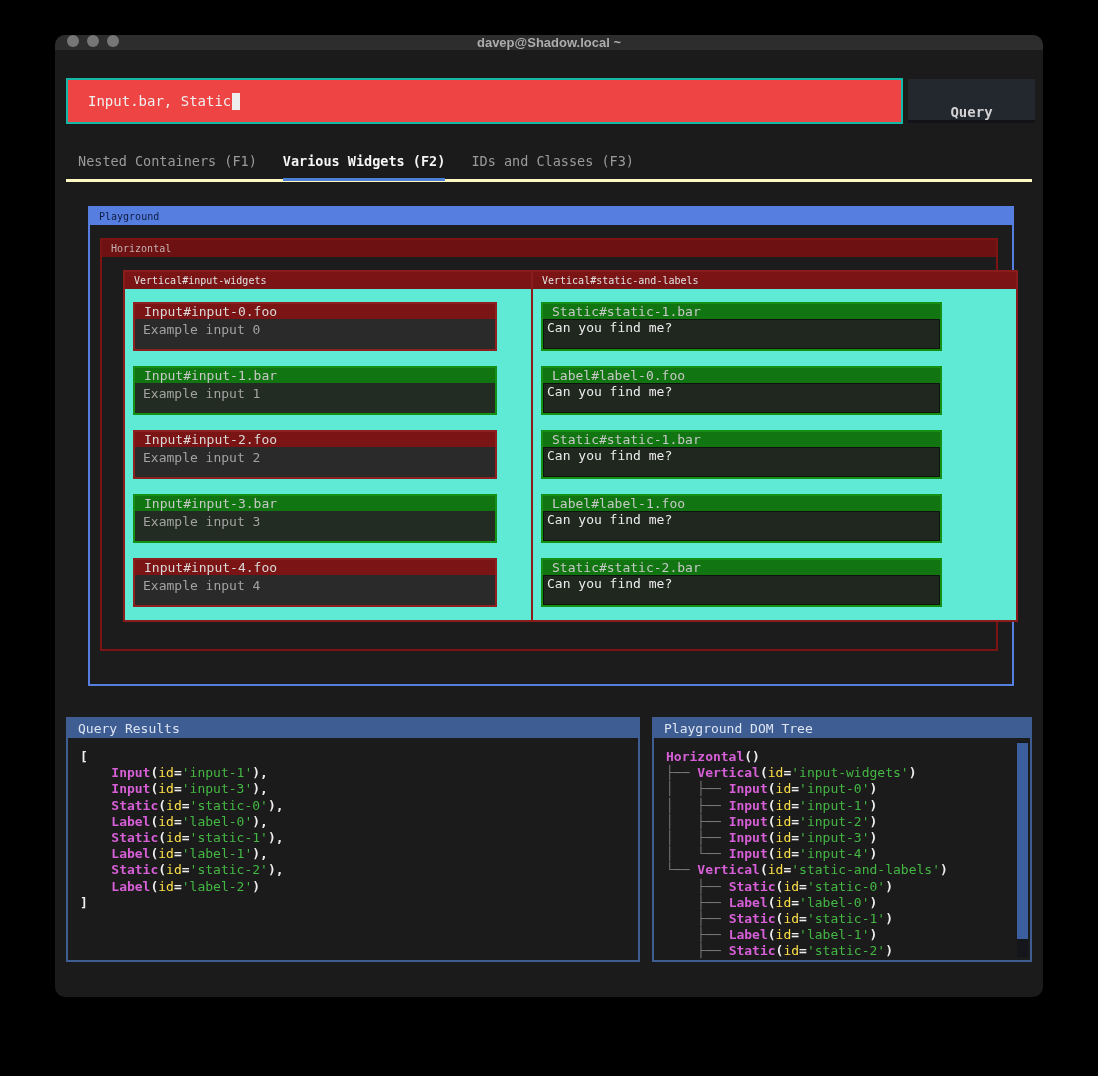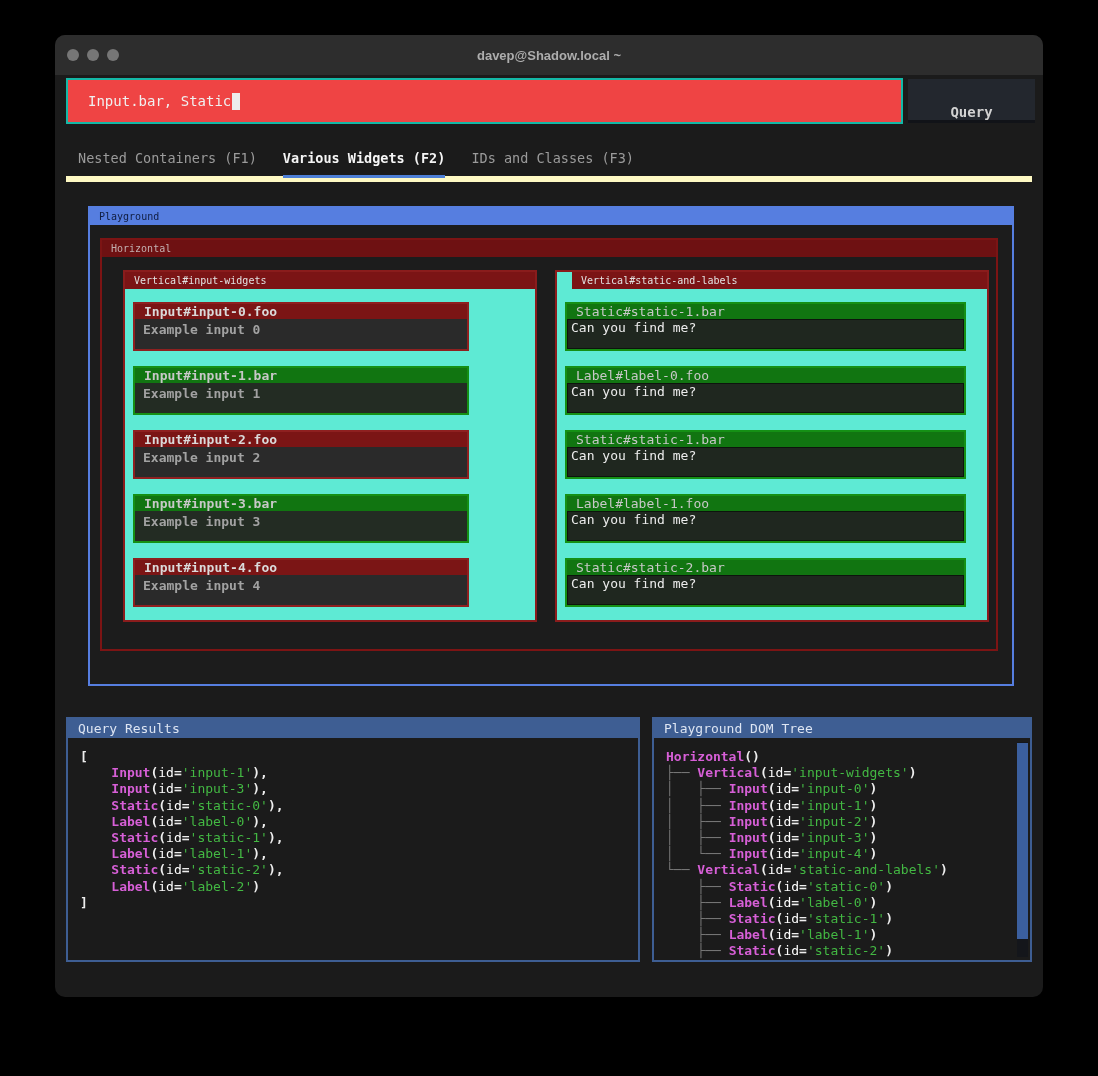--- a/index.html
+++ b/index.html
@@ -6,22 +6,22 @@
   html, body { width: 1098px; height: 1076px; background: #000; overflow: hidden; }
   body { position: relative; font-family: "DejaVu Sans Mono", monospace; }
 
   
   .window {
     position: absolute; left: 55px; top: 35px; width: 988px; height: 962px;
     background: #1b1b1b; border-radius: 10px; overflow: hidden;
     box-shadow: 0 18px 50px rgba(0,0,0,.75);
   }
   .titlebar {
-    position: absolute; left: 0; top: 0; right: 0; height: 40px;
-    background: #2d2d2d; display: flex; align-items: center;
+    position: absolute; left: 0; top: 0; right: 0; height: 15px;
+    background: #2d2d2d; display: flex; align-items: flex-start;
   }
   .traffic { display: flex; gap: 8px; margin-left: 12px; }
   .light { width: 12px; height: 12px; border-radius: 50%; background: #767676; }
   .win-title {
     position: absolute; left: 0; right: 0; text-align: center;
     font-family: "Liberation Sans", sans-serif; font-size: 13px; font-weight: 700;
     color: #adadad;
   }
 
   
@@ -36,21 +36,21 @@
     position: absolute; left: 853px; top: 44px; width: 127px; height: 44px;
     background: #23272e; border-bottom: 3px solid #111318;
     display: flex; align-items: flex-end; justify-content: center;
     font-size: 14px; font-weight: 700; color: #d2d2d2; cursor: pointer;
   }
 
   
   .tabs {
     position: absolute; left: 11px; top: 114px; right: 11px; height: 33px;
     display: flex; gap: 26px; padding-left: 12px;
-    border-bottom: 6px solid #fef9c3; align-items: flex-end;
+    border-bottom: 3px solid #fef9c3; align-items: flex-end;
   }
   .tab {
     font-size: 13.5px; color: #9b9b9b; padding-bottom: 9px; cursor: pointer;
     border-bottom: 3px solid transparent; margin-bottom: -2px; white-space: pre;
   }
   .tab.active { color: #f5f5f5; font-weight: 700; border-bottom-color: #4d7fd6; }
 
   
   .frame { position: absolute; border: 2px solid; }
   .frame > .frame-title {
@@ -61,25 +61,25 @@
   
   .playground { left: 33px; top: 171px; width: 926px; height: 480px; border-color: #567ee0; background: #1c1c1c; }
   .playground > .frame-title { background: #567ee0; color: #101d40; }
   
   .horizontal { left: 10px; top: 30px; width: 898px; height: 413px; border-color: #7c1414; background: #1c1c1c; }
   .horizontal > .frame-title { background: #6e1112; color: #c3b0b0; }
   
   .vertical { top: 30px; height: 352px; border-color: #8a1c1c; background: #5eead4; }
   .vertical > .frame-title { background: #7b1415; color: #e2e2e2; }
   .vertical.v-left { left: 21px; width: 414px; }
-  .vertical.v-right { left: 453px; width: 434px; padding-left: 15px; }
+  .vertical.v-right { left: 429px; width: 487px; }
 
   
   .widgets { position: absolute; left: 8px; top: 30px; }
-  .v-left .widgets { width: 336px; font-weight: bold; }
+  .v-left .widgets { width: 364px; }
   .v-right .widgets { width: 401px; }
   .widget { border: 2px solid; margin-bottom: 15px; height: 49px; }
   .widget .w-title { height: 15px; line-height: 15px; font-size: 13px; padding-left: 9px; white-space: pre; overflow: hidden; }
   .widget .w-body { height: 30px; font-size: 13px; white-space: pre; overflow: hidden; }
   .widget.red { border-color: #8e2020; }
   .widget.red .w-title { background: #7b1515; color: #dadada; }
   .widget.red .w-body { background: #2a2a2a; color: #a2a2a2; padding: 3px 8px; }
   .widget.green { border-color: #159015; }
   .widget.green .w-title { background: #117511; color: #c8c8c8; }
   .widget.green.input .w-body { background: #232c23; color: #a2a2a2; padding: 3px 8px; }
@@ -90,21 +90,21 @@
   .panel-results { left: 11px; width: 574px; }
   .panel-tree { left: 597px; width: 380px; }
   .panel > .panel-title {
     height: 19px; line-height: 19px; background: #3e5e93; color: #dde5f3;
     font-size: 13px; padding-left: 10px; white-space: pre;
   }
   .panel-body { position: relative; padding: 11px 12px; }
   .code-line { font-size: 13px; line-height: 16.2px; white-space: pre; }
   .seg-punct { color: #eeeeee; font-weight: 700; }
   .seg-cls   { color: #d75fd7; font-weight: 700; }
-  .seg-attr  { color: #ffffff; }
+  .seg-attr  { color: #fde047; }
   .seg-str   { color: #43b843; }
   .seg-plain { color: #cccccc; }
   .seg-guide { color: #757575; }
 
   
   .scrollbar {
     position: absolute; right: 2px; top: 23px; bottom: 3px; width: 11px;
     background: #14161b;
   }
   .scroll-thumb { position: absolute; left: 0; top: 1px; width: 11px; height: 196px; background: #3b5f9e; }

